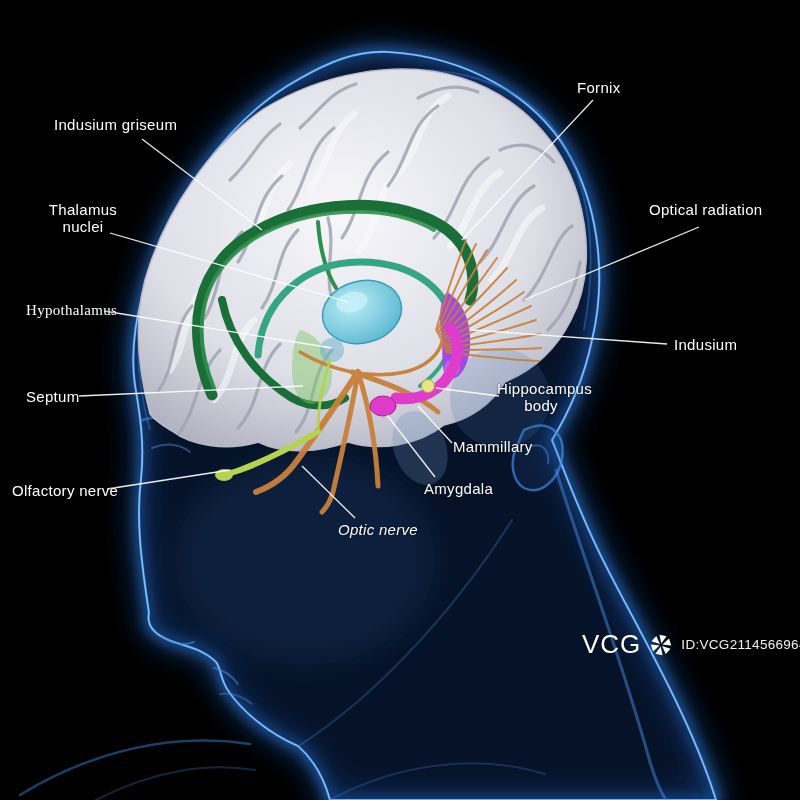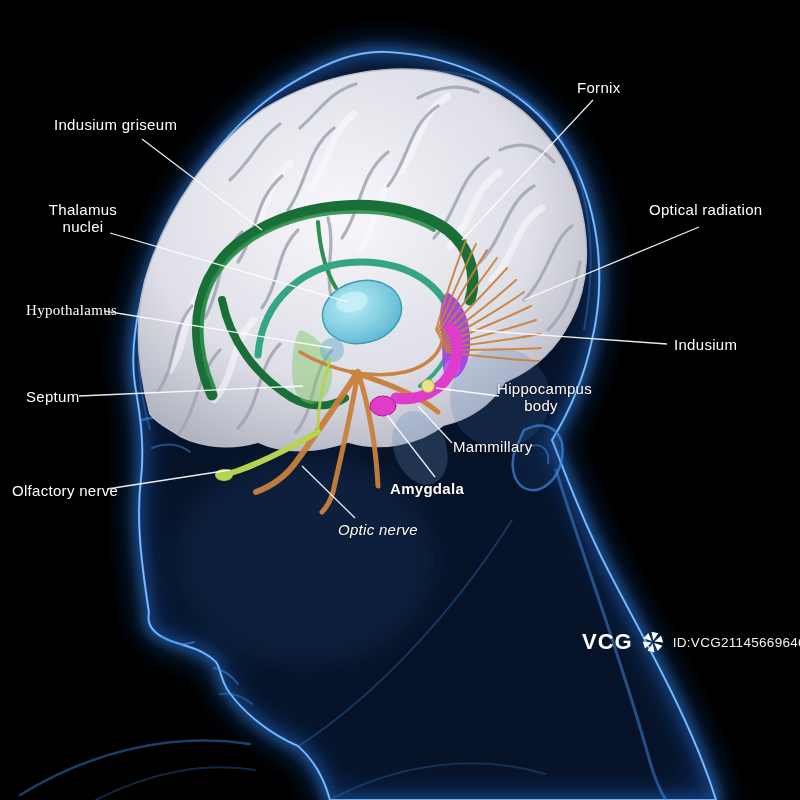--- a/index.html
+++ b/index.html
@@ -10,21 +10,21 @@
   .stage svg.scene{position:absolute;left:0;top:0;}
   .lbl{
     position:absolute;color:#fff;font-size:15px;line-height:1.15;
     letter-spacing:.3px;white-space:nowrap;text-shadow:0 0 2px rgba(0,0,0,.8);
   }
   .lbl.wrap{white-space:normal;}
   .watermark{
     position:absolute;left:582px;top:629px;display:flex;align-items:center;
     gap:8px;color:#fff;
   }
-  .wm-brand{font-size:22px;font-weight:bold;letter-spacing:1px;}
+  .wm-brand{font-size:26px;font-weight:normal;letter-spacing:1px;}
   .wm-id{font-size:13.5px;letter-spacing:.3px;opacity:.95;}
 </style>
 </head>
 <body>
 
 <div class="stage">
 
   <svg class="scene" width="800" height="800" viewBox="0 0 800 800">
     <defs>
       <path id="headPath" d="M 388,52
@@ -219,21 +219,21 @@
 
   <div class="lbl" style="left:54px;top:116px;">Indusium griseum</div>
   <div class="lbl" style="left:577px;top:79px;">Fornix</div>
   <div class="lbl wrap" style="left:40px;top:201px;width:86px;text-align:center;">Thalamus nuclei</div>
   <div class="lbl" style="left:649px;top:201px;">Optical radiation</div>
   <div class="lbl" style="left:26px;top:302px;font-family:Liberation Serif, serif;">Hypothalamus</div>
   <div class="lbl" style="left:674px;top:336px;">Indusium</div>
   <div class="lbl" style="left:26px;top:388px;">Septum</div>
   <div class="lbl wrap" style="left:497px;top:380px;width:88px;text-align:center;">Hippocampus body</div>
   <div class="lbl" style="left:453px;top:438px;">Mammillary</div>
-  <div class="lbl" style="left:390px;top:480px;font-weight:bold;">Amygdala</div>
+  <div class="lbl" style="left:424px;top:480px;">Amygdala</div>
   <div class="lbl" style="left:12px;top:482px;">Olfactory nerve</div>
   <div class="lbl" style="left:338px;top:521px;font-style:italic;">Optic nerve</div>
 
   <div class="watermark">
     <span class="wm-brand">VCG</span>
     <span style="display:inline-flex;">
       <svg width="24" height="24" viewBox="0 0 24 24" fill="#ffffff">
         <g transform="rotate(12 12 12)">
           <path d="M12,10.5 L8.4,2.4 L15.6,2.4 Z"></path>
           <path d="M12,10.5 L8.4,2.4 L15.6,2.4 Z" transform="rotate(60 12 12)"></path>

